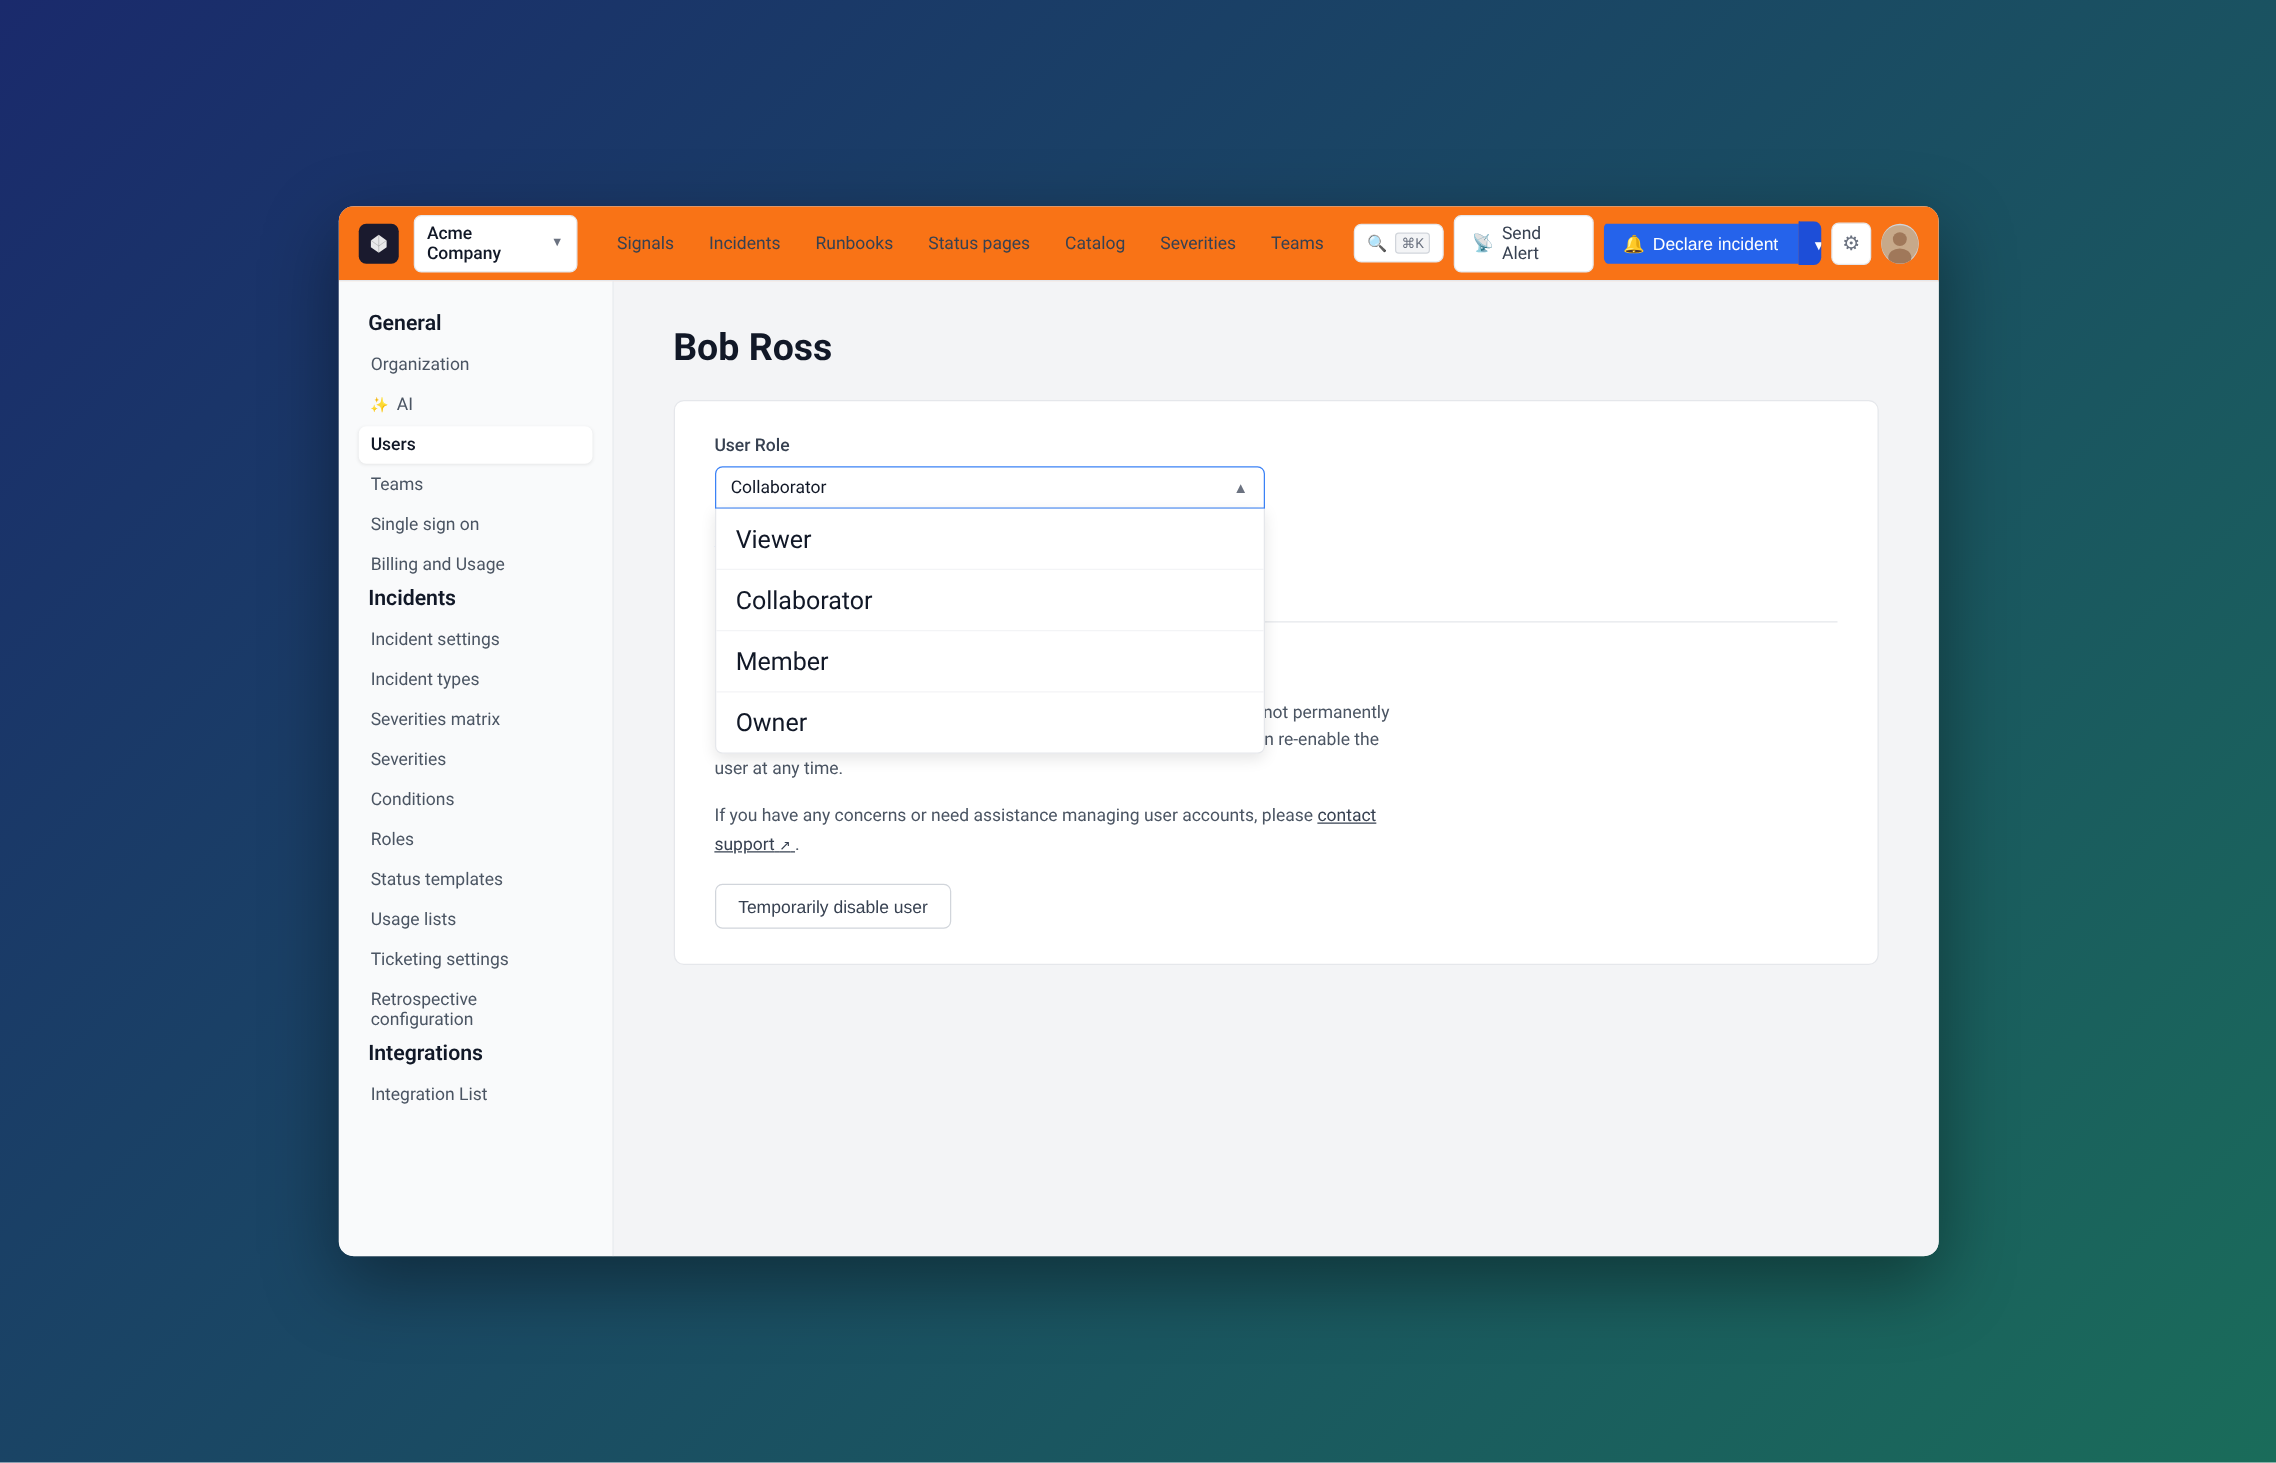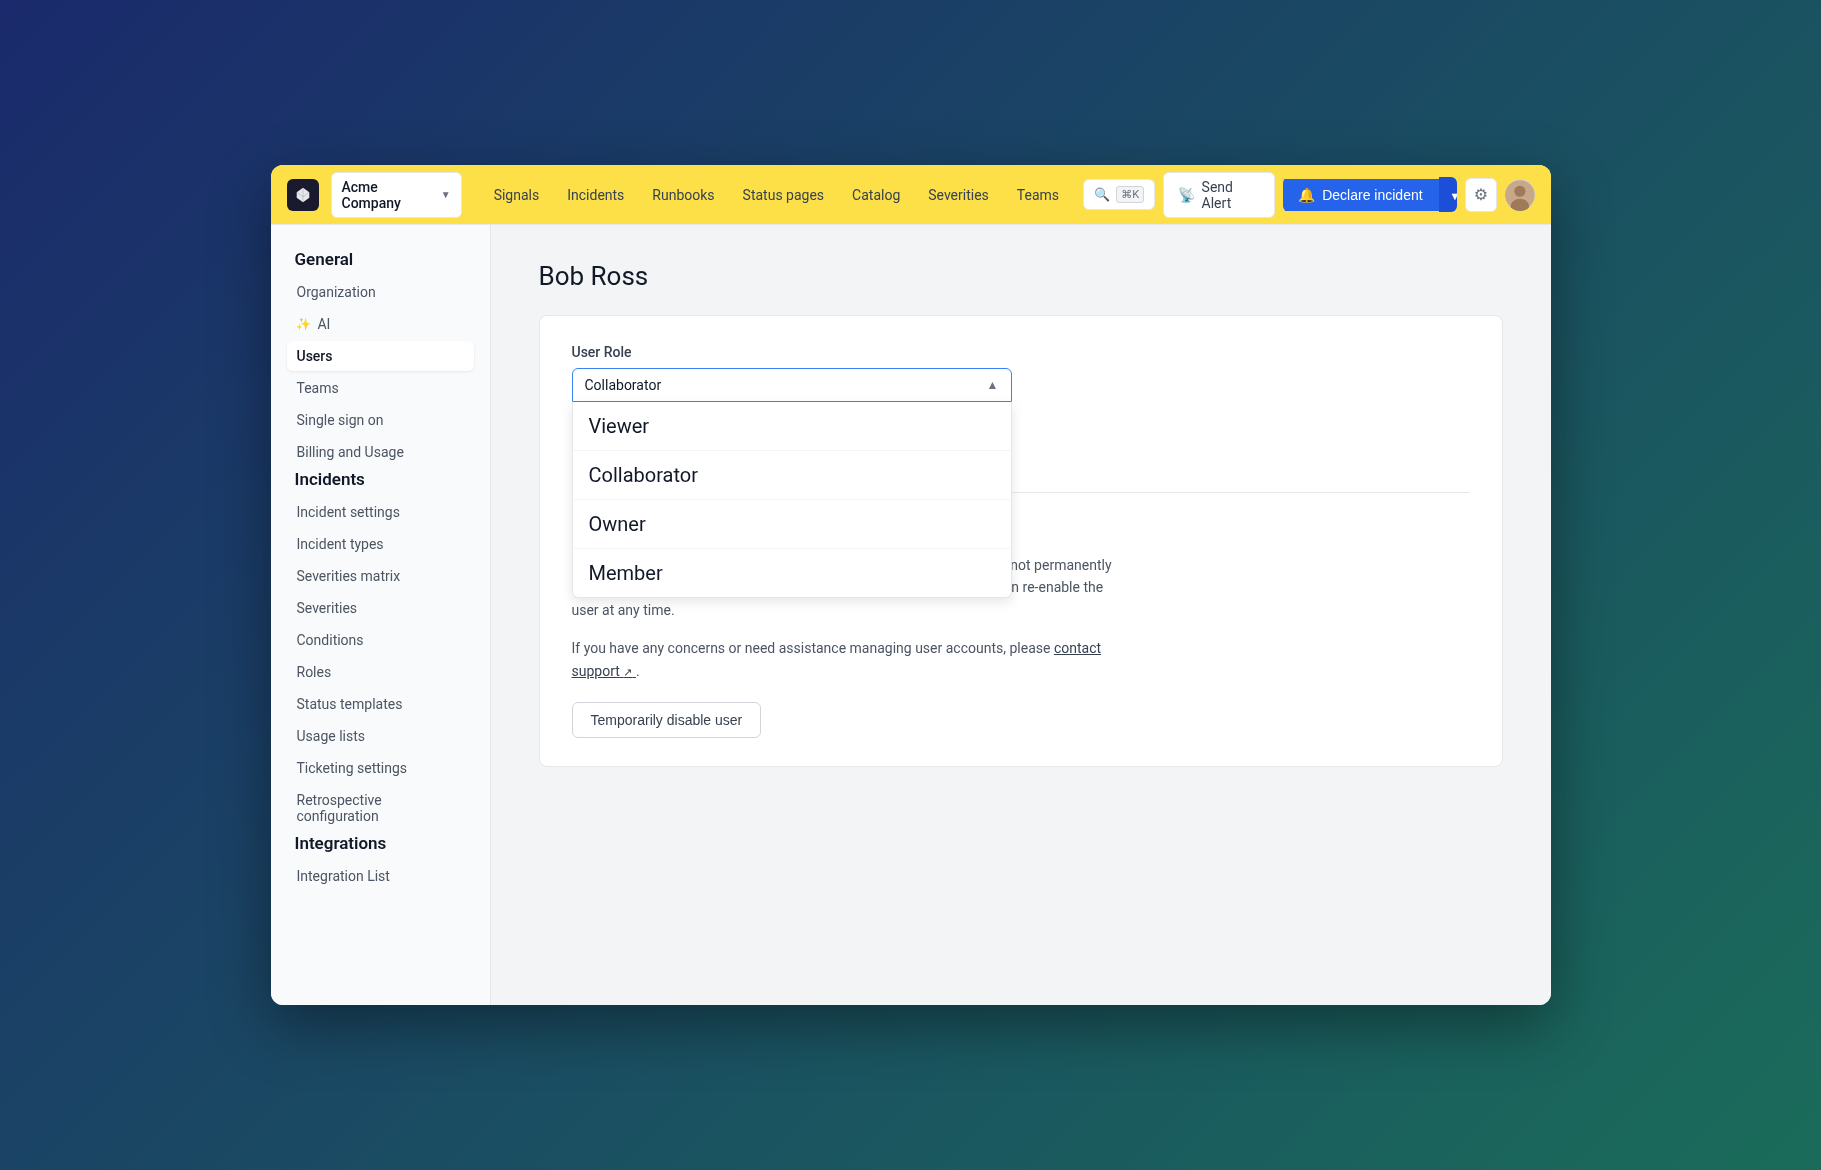--- a/index.html
+++ b/index.html
@@ -15,21 +15,21 @@
     .app-window {
       width: 1280px;
       max-width: 100%;
       background: #f3f4f6;
       border-radius: 12px;
       overflow: hidden;
       box-shadow: 0 20px 60px rgba(0,0,0,0.4);
     }
     
     .top-nav {
-      background: #fde047;
+      background: #f97316;
       border-bottom: 1px solid #e5e7eb;
       display: flex;
       align-items: center;
       padding: 0 16px;
       height: 60px;
       gap: 12px;
     }
     .logo {
       width: 32px;
       height: 32px;
@@ -193,22 +193,22 @@
       box-shadow: 0 1px 3px rgba(0,0,0,0.08);
     }
     
     .content {
       flex: 1;
       padding: 36px 48px;
       overflow-y: auto;
       background: #f3f4f6;
     }
     .page-title {
-      font-size: 26px;
-      font-weight: 400;
+      font-size: 30px;
+      font-weight: 700;
       color: #111827;
       margin-bottom: 24px;
     }
     .field-label {
       font-size: 14px;
       font-weight: 500;
       color: #374151;
       margin-bottom: 8px;
     }
     
@@ -453,22 +453,22 @@
       <div style="background:#fff; border-radius:8px; padding:28px 32px; border:1px solid #e5e7eb; margin-bottom:0;">
         <div class="field-label">User Role</div>
         <div class="dropdown-wrapper">
           <div class="dropdown-trigger">
             <span>Collaborator</span>
             <span class="dropdown-chevron">▲</span>
           </div>
           <div class="dropdown-menu">
             <div class="dropdown-option">Viewer</div>
             <div class="dropdown-option">Collaborator</div>
+            <div class="dropdown-option">Member</div>
             <div class="dropdown-option">Owner</div>
-            <div class="dropdown-option">Member</div>
           </div>
         </div>
 
         <div class="btn-row">
           <button class="btn-primary">Save changes</button>
           <button class="btn-cancel">Cancel</button>
         </div>
 
         <div class="disable-section">
           <h2 class="disable-title">Disable user</h2>

